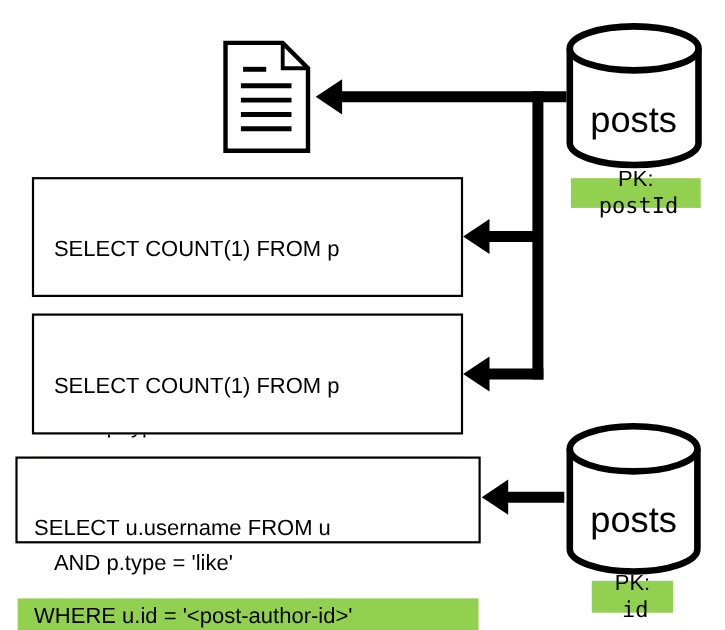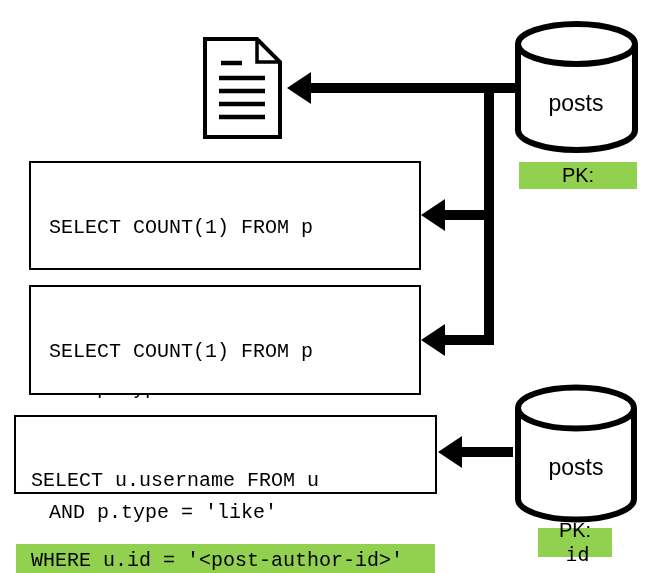--- a/index.html
+++ b/index.html
@@ -21,21 +21,21 @@
     top: 0;
     z-index: 1;
   }
   
   .query-box {
     position: absolute;
     box-sizing: border-box;
     background: #ffffff;
     border: 2px solid #000000;
     z-index: 2;
-    font-family: Liberation Mono, monospace;
+    font-family: Liberation Sans, sans-serif;
     font-size: 20px;
     color: #000000;
     white-space: pre;
   }
   .query-box .sql-line {
     display: flex;
     align-items: center;
     box-sizing: border-box;
   }
   #query-box-1 { left: 29px;  top: 161px; width: 392px; height: 109px; }
@@ -44,21 +44,21 @@
   #query-box-1 .sql-line, #query-box-2 .sql-line { padding-left: 18px; }
   #query-box-3 .sql-line { padding-left: 15px; }
   .row-tall  { height: 36px; }
   .row-hl    { height: 33px; background: #92d050; }
   .row-last  { height: 36px; }
   #query-box-3 .row-tall { height: 35px; }
   
   .db-label {
     position: absolute;
     z-index: 2;
-    font-size: 23px;
+    font-size: 33px;
     color: #000000;
     text-align: center;
     width: 124px;
   }
   #posts-label { left: 514px; top: 90px;  }
   #users-label { left: 514px; top: 454px; }
   
   .pk-badge {
     position: absolute;
     z-index: 2;
@@ -128,20 +128,21 @@
       <path d="M518,408 V499 A58,20.5 0 0 0 634,499 V408" fill="#ffffff" stroke="#000000" stroke-width="6"></path>
       <ellipse cx="576" cy="408" rx="58" ry="20.5" fill="#ffffff" stroke="#000000" stroke-width="6"></ellipse>
     </g>
   </svg>
 
   <div class="db-label" id="posts-label">posts</div>
   <div class="db-label" id="users-label">posts</div>
 
   <div class="pk-badge" id="pk-badge-posts">
     <span class="pk-prefix">PK:</span>
+    <span class="pk-field">postId</span>
   </div>
   <div class="pk-badge" id="pk-badge-users">
     <span class="pk-prefix">PK:</span>
     <span class="pk-field">id</span>
   </div>
 
   <div class="query-box" id="query-box-1">
     <div class="sql-line row-tall">SELECT COUNT(1) FROM p</div>
     <div class="sql-line row-hl">WHERE p.postId = '&lt;post-id&gt;'</div>
     <div class="sql-line row-last">AND p.type = 'comment'</div>

